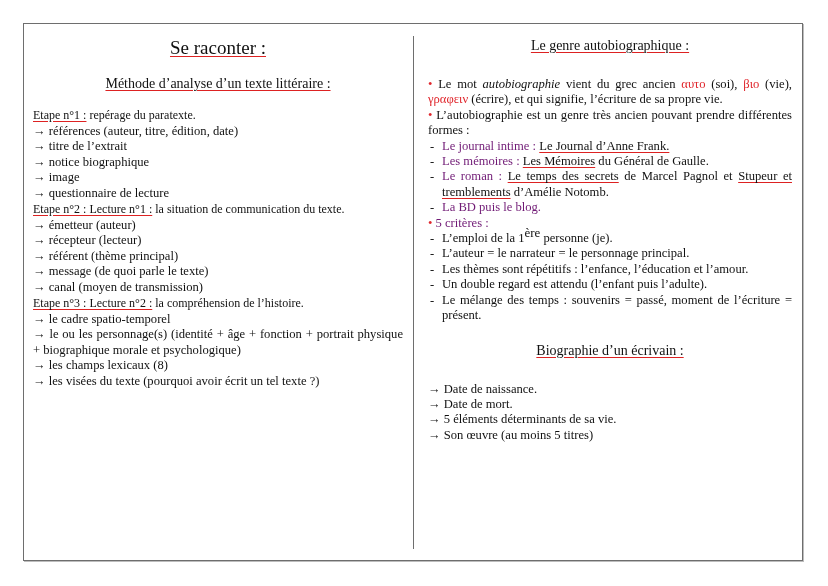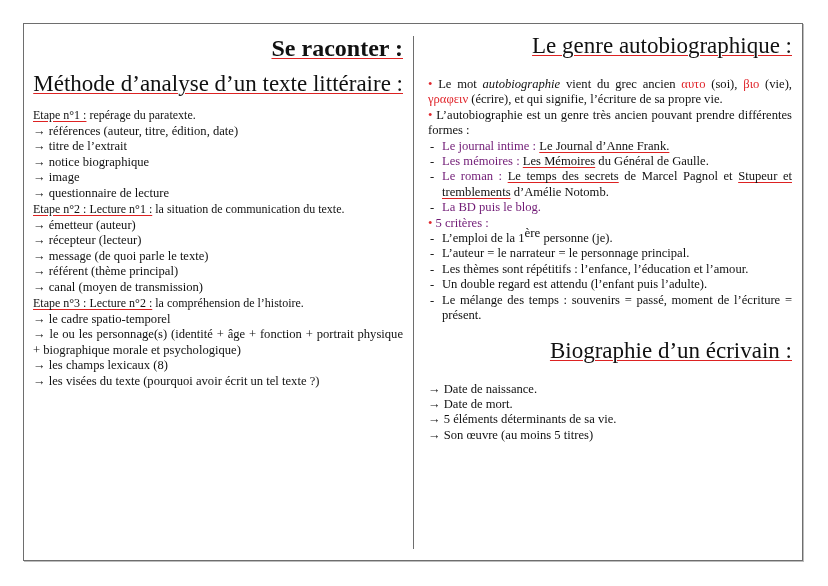--- a/index.html
+++ b/index.html
@@ -4,22 +4,22 @@
 <style>
   html, body { margin: 0; padding: 0; background: #ffffff; }
   body { width: 828px; height: 586px; position: relative; overflow: hidden;
          font-family: "Liberation Serif", "DejaVu Serif", serif; color: #111; }
   .frame { position: absolute; left: 23px; top: 23px; width: 780px; height: 538px;
            border: 1px solid #6e6e6e; box-shadow: 1px 1px 0 #bdbdbd; box-sizing: border-box; }
   .divider { position: absolute; left: 413px; top: 36px; width: 1px; height: 513px; background: #6e6e6e; }
   .col { position: absolute; top: 33px; font-size: 12.6px; line-height: 15.4px; }
   .left { left: 33px; width: 370px; }
   .right { left: 428px; width: 364px; }
-  .h1 { text-align: right; font-size: 24px; line-height: 26px; margin: 2px 0 0 0; font-weight: bold; }
-  .h2 { text-align: right; font-size: 23px; line-height: 22px; }
+  .h1 { text-align: center; font-size: 19px; line-height: 26px; margin: 2px 0 0 0; }
+  .h2 { text-align: center; font-size: 14px; line-height: 22px; }
   .ul { text-decoration: underline; text-decoration-color: #d22; text-underline-offset: 2px; text-decoration-thickness: 1px; }
   .step { font-size: 12px; line-height: 17px; text-align: justify; }
   .arrow-line { display: block; }
   .red { color: #701a75; }
   .bullet { color: #e0262c; }
   .justify { text-align: justify; }
   .dash-item { display: flex; }
   .dash-item .dash { width: 12px; flex: none; padding-left: 2px; }
   .dash-item .txt { flex: 1; text-align: justify; }
   sup { font-size: 13px; line-height: 0; }
@@ -41,22 +41,22 @@
     <span class="arrow-line">→ titre de l’extrait</span>
     <span class="arrow-line">→ notice biographique</span>
     <span class="arrow-line">→ image</span>
     <span class="arrow-line">→ questionnaire de lecture</span>
   </div>
 
   <div>
     <div class="step"><span class="ul">Etape n°2 : Lecture n°1 :</span><span> la situation de communication du texte.</span></div>
     <span class="arrow-line">→ émetteur (auteur)</span>
     <span class="arrow-line">→ récepteur (lecteur)</span>
+    <span class="arrow-line">→ référent (thème principal)</span>
     <span class="arrow-line">→ message (de quoi parle le texte)</span>
-    <span class="arrow-line">→ référent (thème principal)</span>
     <span class="arrow-line">→ canal (moyen de transmission)</span>
   </div>
 
   <div>
     <div class="step"><span class="ul">Etape n°3 : Lecture n°2 :</span><span> la compréhension de l’histoire.</span></div>
     <span class="arrow-line">→ le cadre spatio-temporel</span>
     <span class="arrow-line justify">→ le ou les personnage(s) (identité + âge + fonction + portrait physique + biographique morale et psychologique)</span>
     <span class="arrow-line">→ les champs lexicaux (8)</span>
     <span class="arrow-line">→ les visées du texte (pourquoi avoir écrit un tel texte ?)</span>
   </div>

